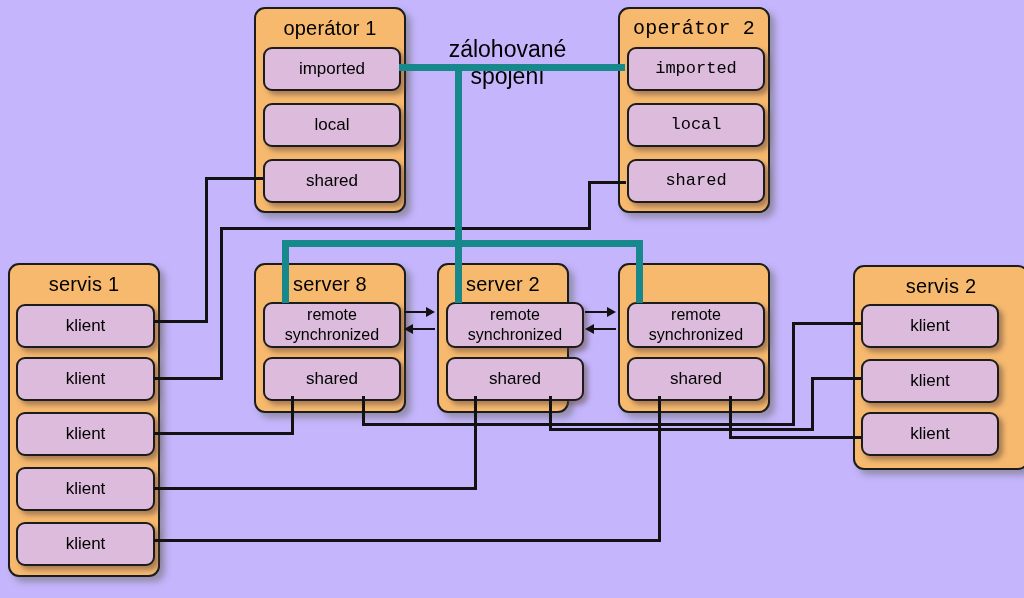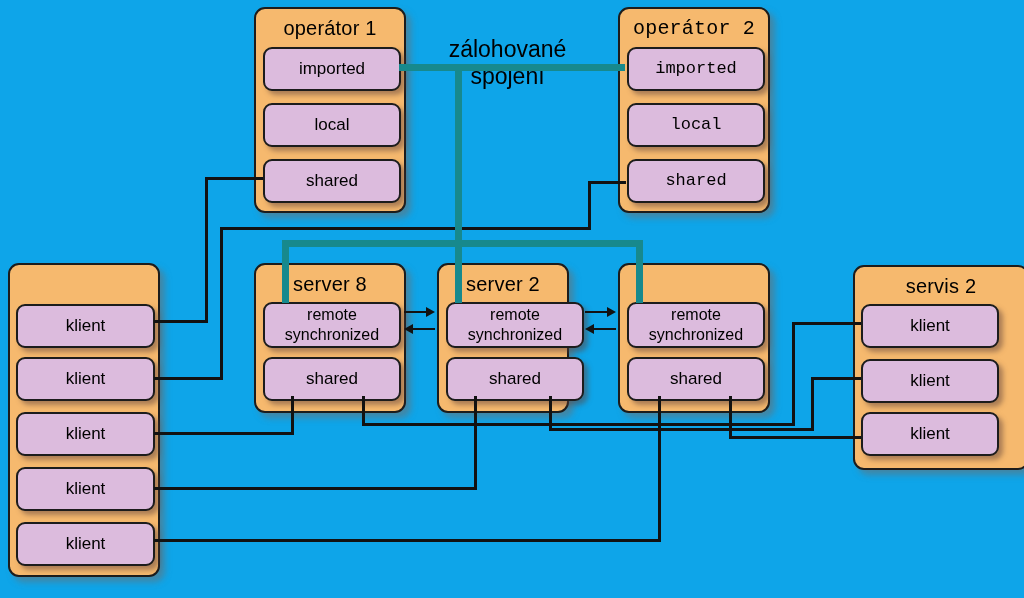--- a/index.html
+++ b/index.html
@@ -1,18 +1,18 @@
 <!DOCTYPE html>
 <html><head>
 <meta charset="utf-8">
 <style>
   html,body { margin:0; padding:0; background:#fff; }
   #stage {
     position:relative; width:1024px; height:598px; overflow:hidden;
-    background:#0ea5e9;
+    background:#c4b5fd;
     font-family:"Liberation Sans","DejaVu Sans",sans-serif;
     color:#000;
   }
   .group {
     position:absolute;
     background:#F6B96E;
     border:2px solid #1c1c1c;
     border-radius:11px;
     box-shadow:5px 5px 6px rgba(110,110,110,.55);
     z-index:1;
@@ -63,20 +63,21 @@
   </div>
 
   <div class="group" style="left:618px;top:7px;width:152px;height:206px;font-family:Liberation Mono, monospace;">
     <div class="gtitle">operátor 2</div>
     <div class="item" style="left:7px;top:38px;width:138px;height:44px;">imported</div>
     <div class="item" style="left:7px;top:94px;width:138px;height:44px;">local</div>
     <div class="item" style="left:7px;top:150px;width:138px;height:44px;">shared</div>
   </div>
 
   <div class="group" style="left:8px;top:263px;width:152px;height:314px;">
+    <div class="gtitle">servis 1</div>
     <div class="item" style="left:6px;top:39px;width:139px;height:44px;">klient</div>
     <div class="item" style="left:6px;top:92px;width:139px;height:44px;">klient</div>
     <div class="item" style="left:6px;top:147px;width:139px;height:44px;">klient</div>
     <div class="item" style="left:6px;top:202px;width:139px;height:44px;">klient</div>
     <div class="item" style="left:6px;top:257px;width:139px;height:44px;">klient</div>
   </div>
 
   <div class="group" style="left:254px;top:263px;width:152px;height:150px;">
     <div class="gtitle">server 8</div>
     <div class="item small" style="left:7px;top:37px;width:138px;height:46px;">remote synchronized</div>

